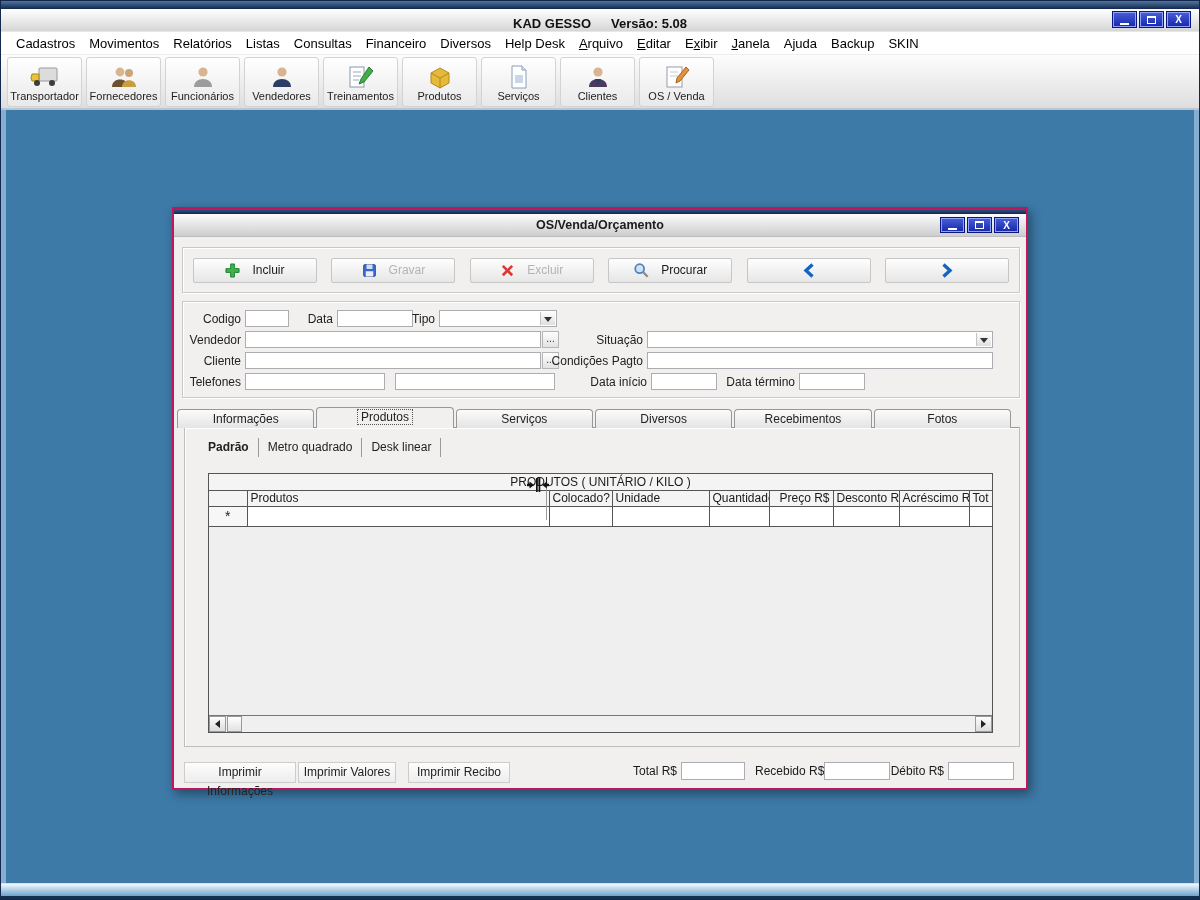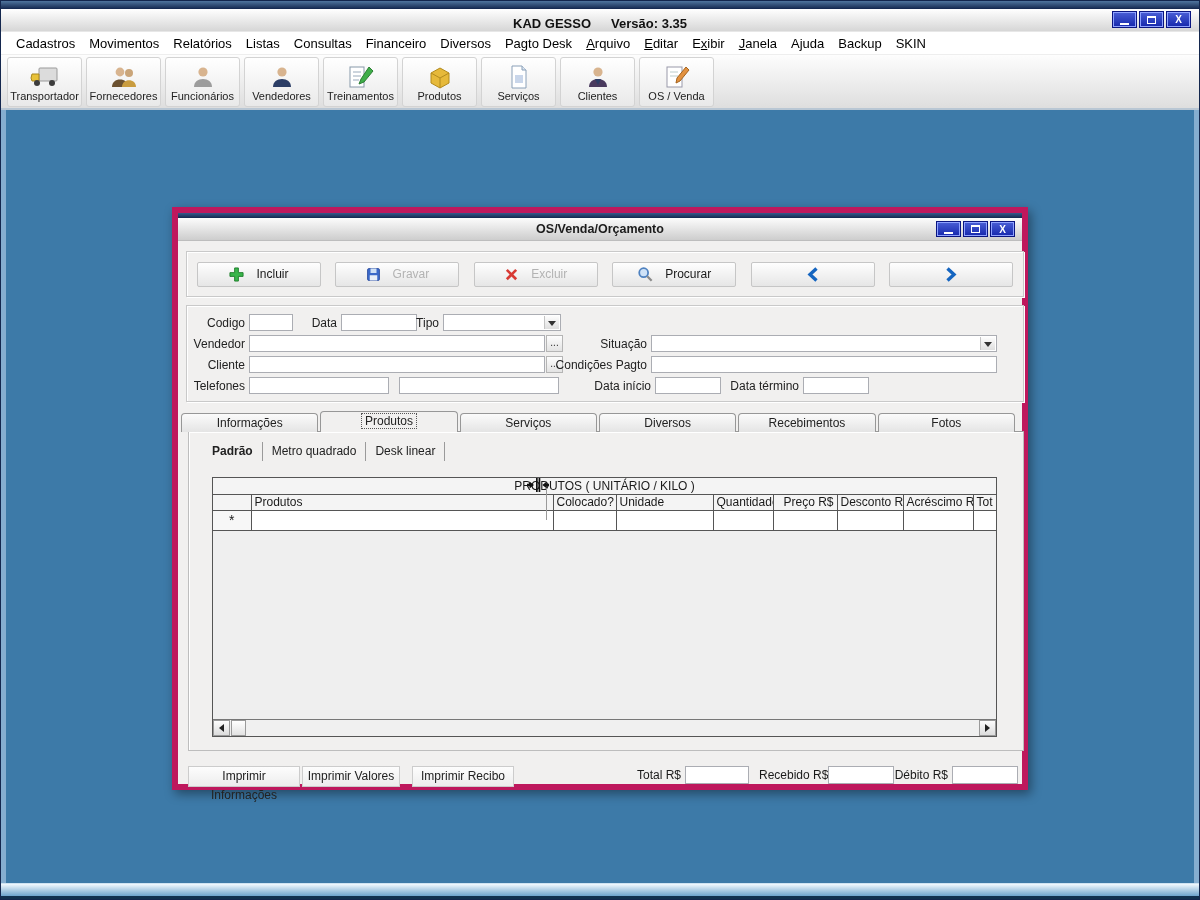--- a/index.html
+++ b/index.html
@@ -27,21 +27,21 @@
              display:flex; align-items:center; padding:2px 4px; }
   .tool-btn { width:75px; height:50px; margin:0 2px; border:1px solid #d3d3d3; border-radius:3px;
               background:linear-gradient(#ffffff,#e9e9e9); display:flex; flex-direction:column; align-items:center; justify-content:center; }
   .tool-btn .ticon { height:28px; display:flex; align-items:flex-end; justify-content:center; }
   .tool-btn .tlabel { font-size:11px; color:#222; margin-top:1px; white-space:nowrap; }
 
   .desktop { flex:1; background:var(--desktop,#3d7aa8); border-left:5px solid #86aed0; border-right:5px solid #86aed0; position:relative; }
   .app-bottomstrip { height:16px; background:linear-gradient(#f2f9fe,#6da3cc); border-top:1px solid #cfe3f2; border-bottom:3px solid #11304f; }
 
   
-  .dialog { position:absolute; left:172px; top:207px; width:856px; height:583px; border:6px solid #be185d;
+  .dialog { position:absolute; left:172px; top:207px; width:856px; height:583px; border:2px solid #be185d;
             background:#f1f0ef; box-shadow:3px 4px 10px rgba(0,0,0,.4); }
   .dlg-topstrip { height:5px; background:linear-gradient(#35598c, var(--navy2,#14274e)); }
   .dlg-titlebar { height:23px; background:linear-gradient(#fcfcfc,#cdcdcd); position:relative;
                   display:flex; align-items:center; justify-content:center; border-bottom:1px solid #bdbdbd; }
   .dlg-title { font-weight:bold; font-size:12.5px; color:#1c1c1c; }
   .dlg-ctrls { position:absolute; right:7px; top:3px; display:flex; gap:2px; }
   .dlg-ctrls .winbtn { width:25px; height:16px; }
   .dlg-client { position:absolute; left:0; right:0; top:28px; bottom:0; }
 
   .panel { position:absolute; border:1px solid #c9c9c9; box-shadow:inset 1px 1px 0 #ffffff, 1px 1px 0 #ffffff; background:#f1f0ef; }
@@ -103,21 +103,21 @@
   svg { display:block; }
 </style>
 </head>
 <body>
 
 <div class="app">
   <div class="app-topstrip"></div>
 
   <div class="titlebar">
     <span class="t1">KAD GESSO</span>
-    <span class="t2">Versão: 3.35</span>
+    <span class="t2">Versão: 5.08</span>
     <div class="winctrls">
       <div class="winbtn">
           <span class="glyph-min"></span>
         </div>
       <div class="winbtn">
           <span class="glyph-max"></span>
         </div>
       <div class="winbtn">
           <span>X</span>
         </div>
@@ -125,21 +125,21 @@
   </div>
 
   <div class="menubar">
     <span class="menu-item">Cadastros</span>
     <span class="menu-item">Movimentos</span>
     <span class="menu-item">Relatórios</span>
     <span class="menu-item">Listas</span>
     <span class="menu-item">Consultas</span>
     <span class="menu-item">Financeiro</span>
     <span class="menu-item">Diversos</span>
-    <span class="menu-item">Pagto Desk</span>
+    <span class="menu-item">Help Desk</span>
     <span class="menu-item"><u>A</u>rquivo</span>
     <span class="menu-item"><u>E</u>ditar</span>
     <span class="menu-item">E<u>x</u>ibir</span>
     <span class="menu-item"><u>J</u>anela</span>
     <span class="menu-item">Ajuda</span>
     <span class="menu-item">Backup</span>
     <span class="menu-item">SKIN</span>
   </div>
 
   <div class="toolbar">

